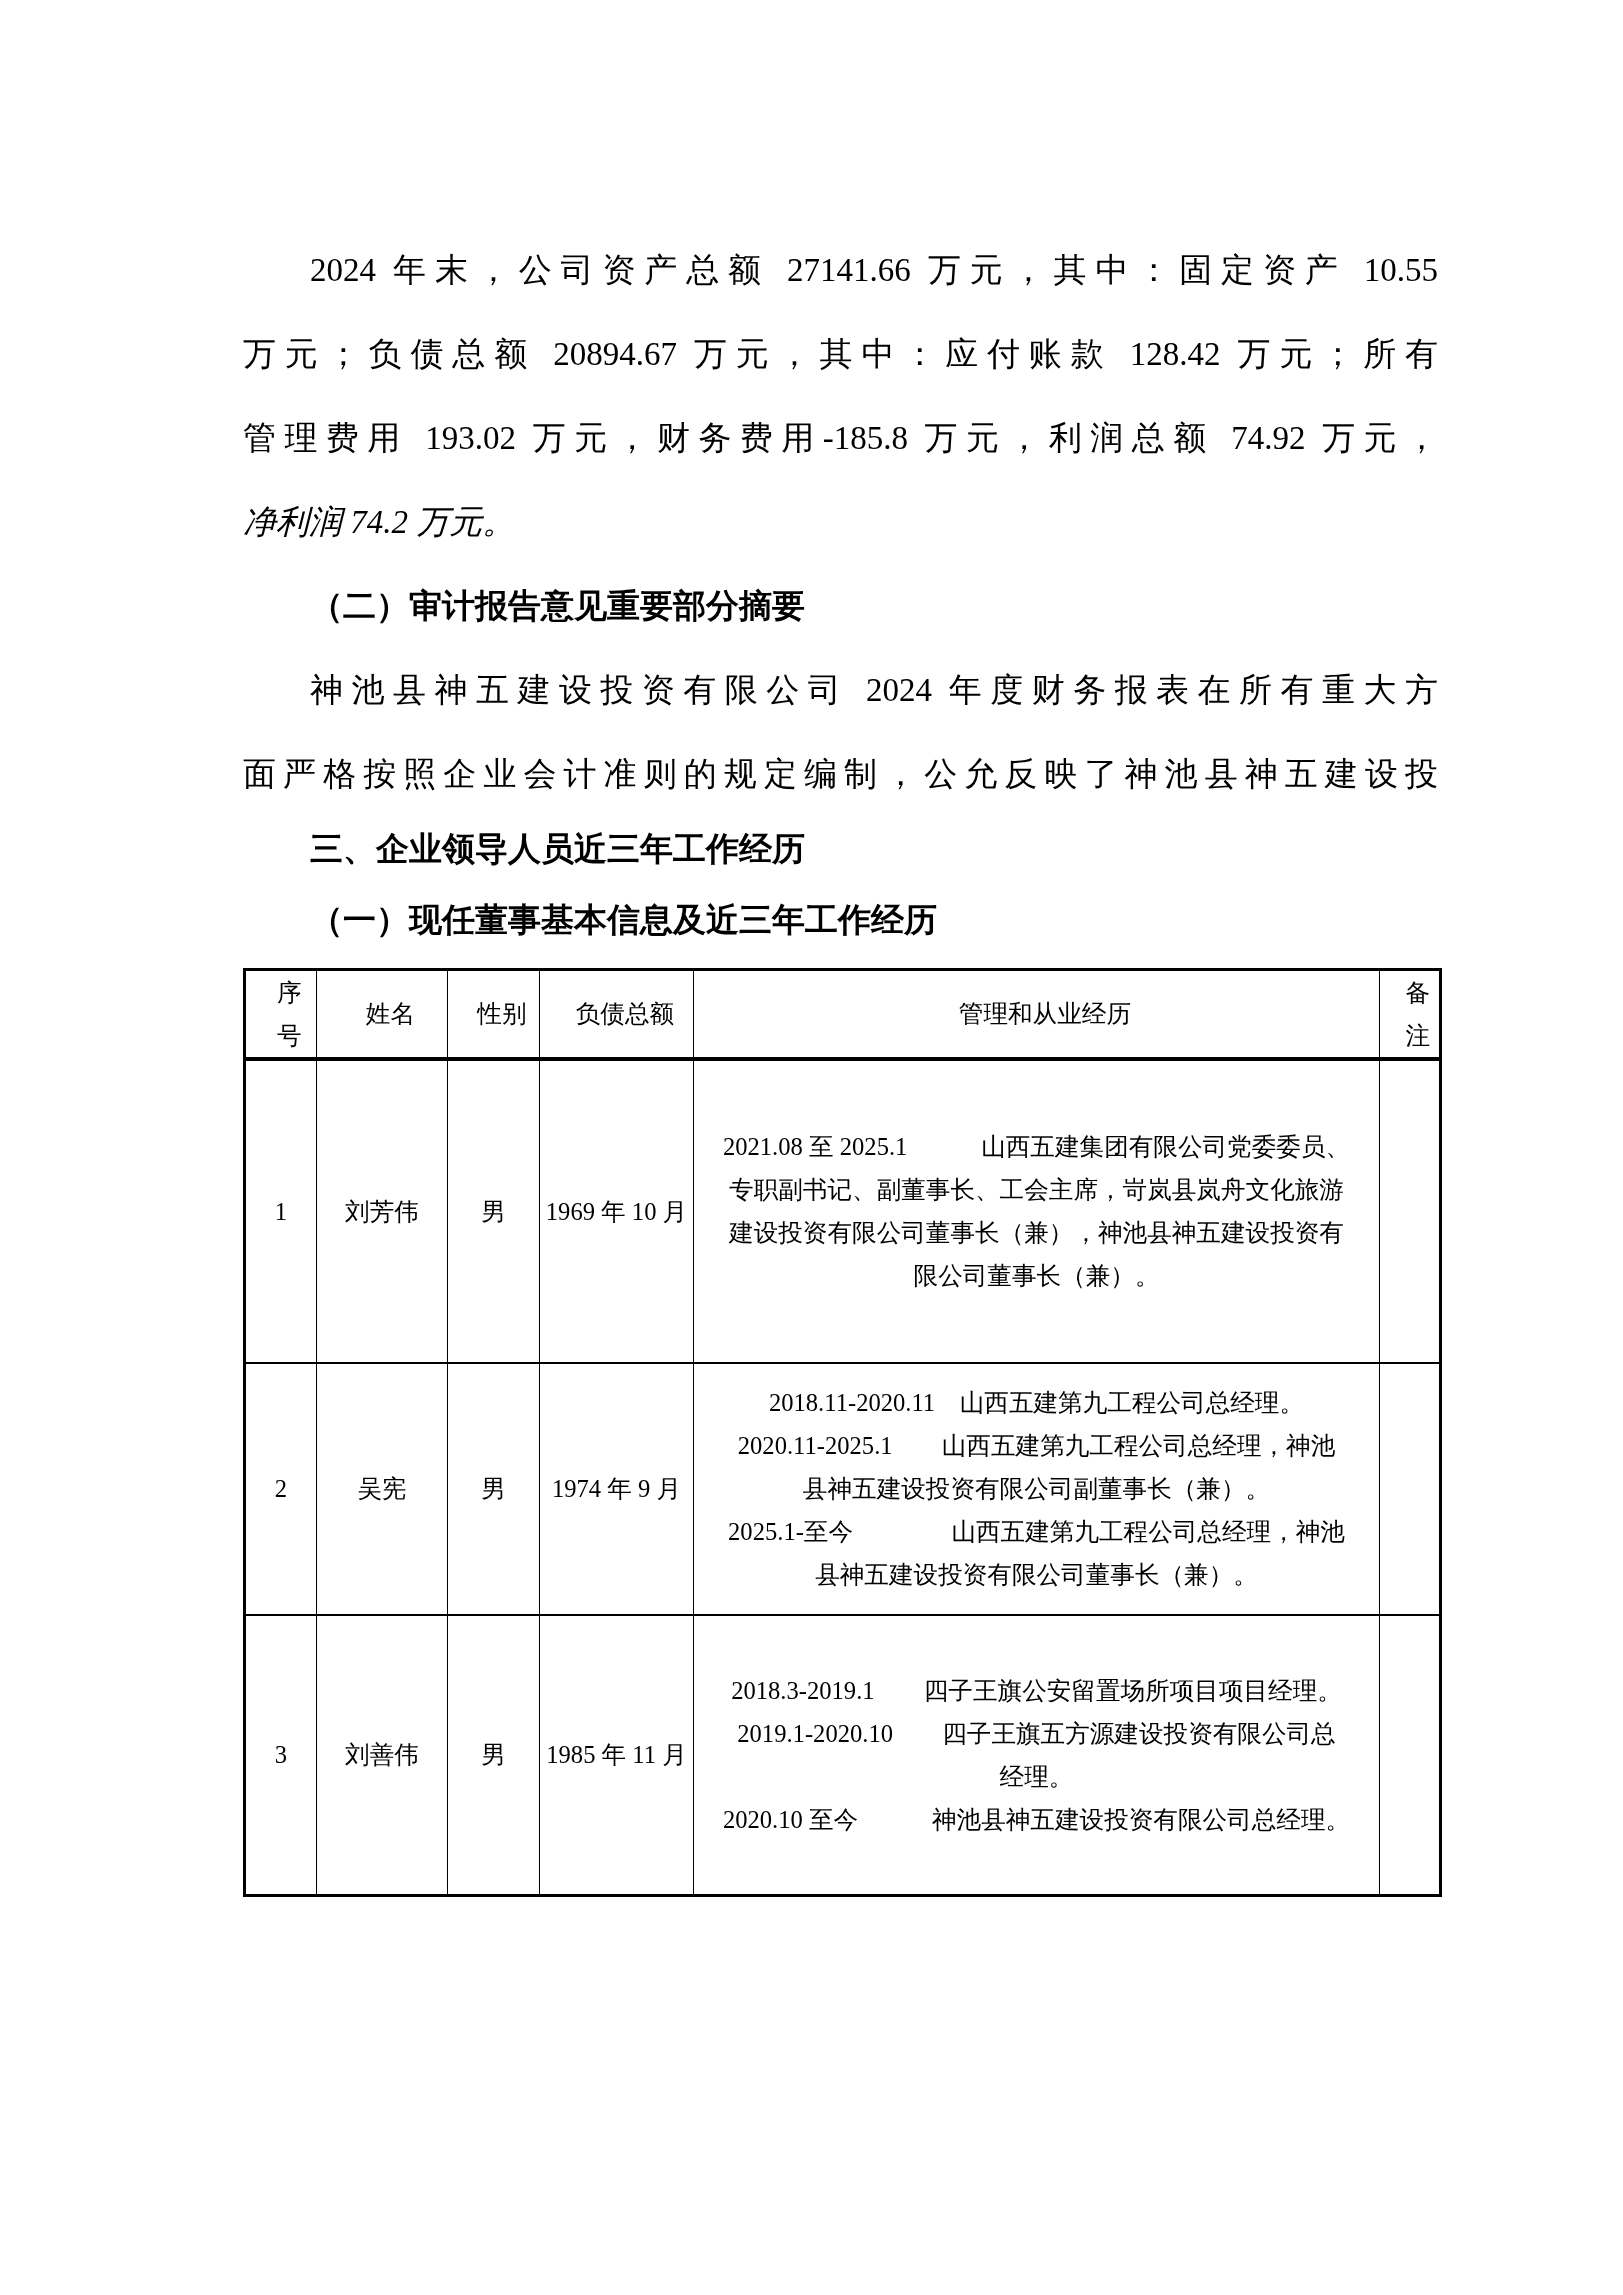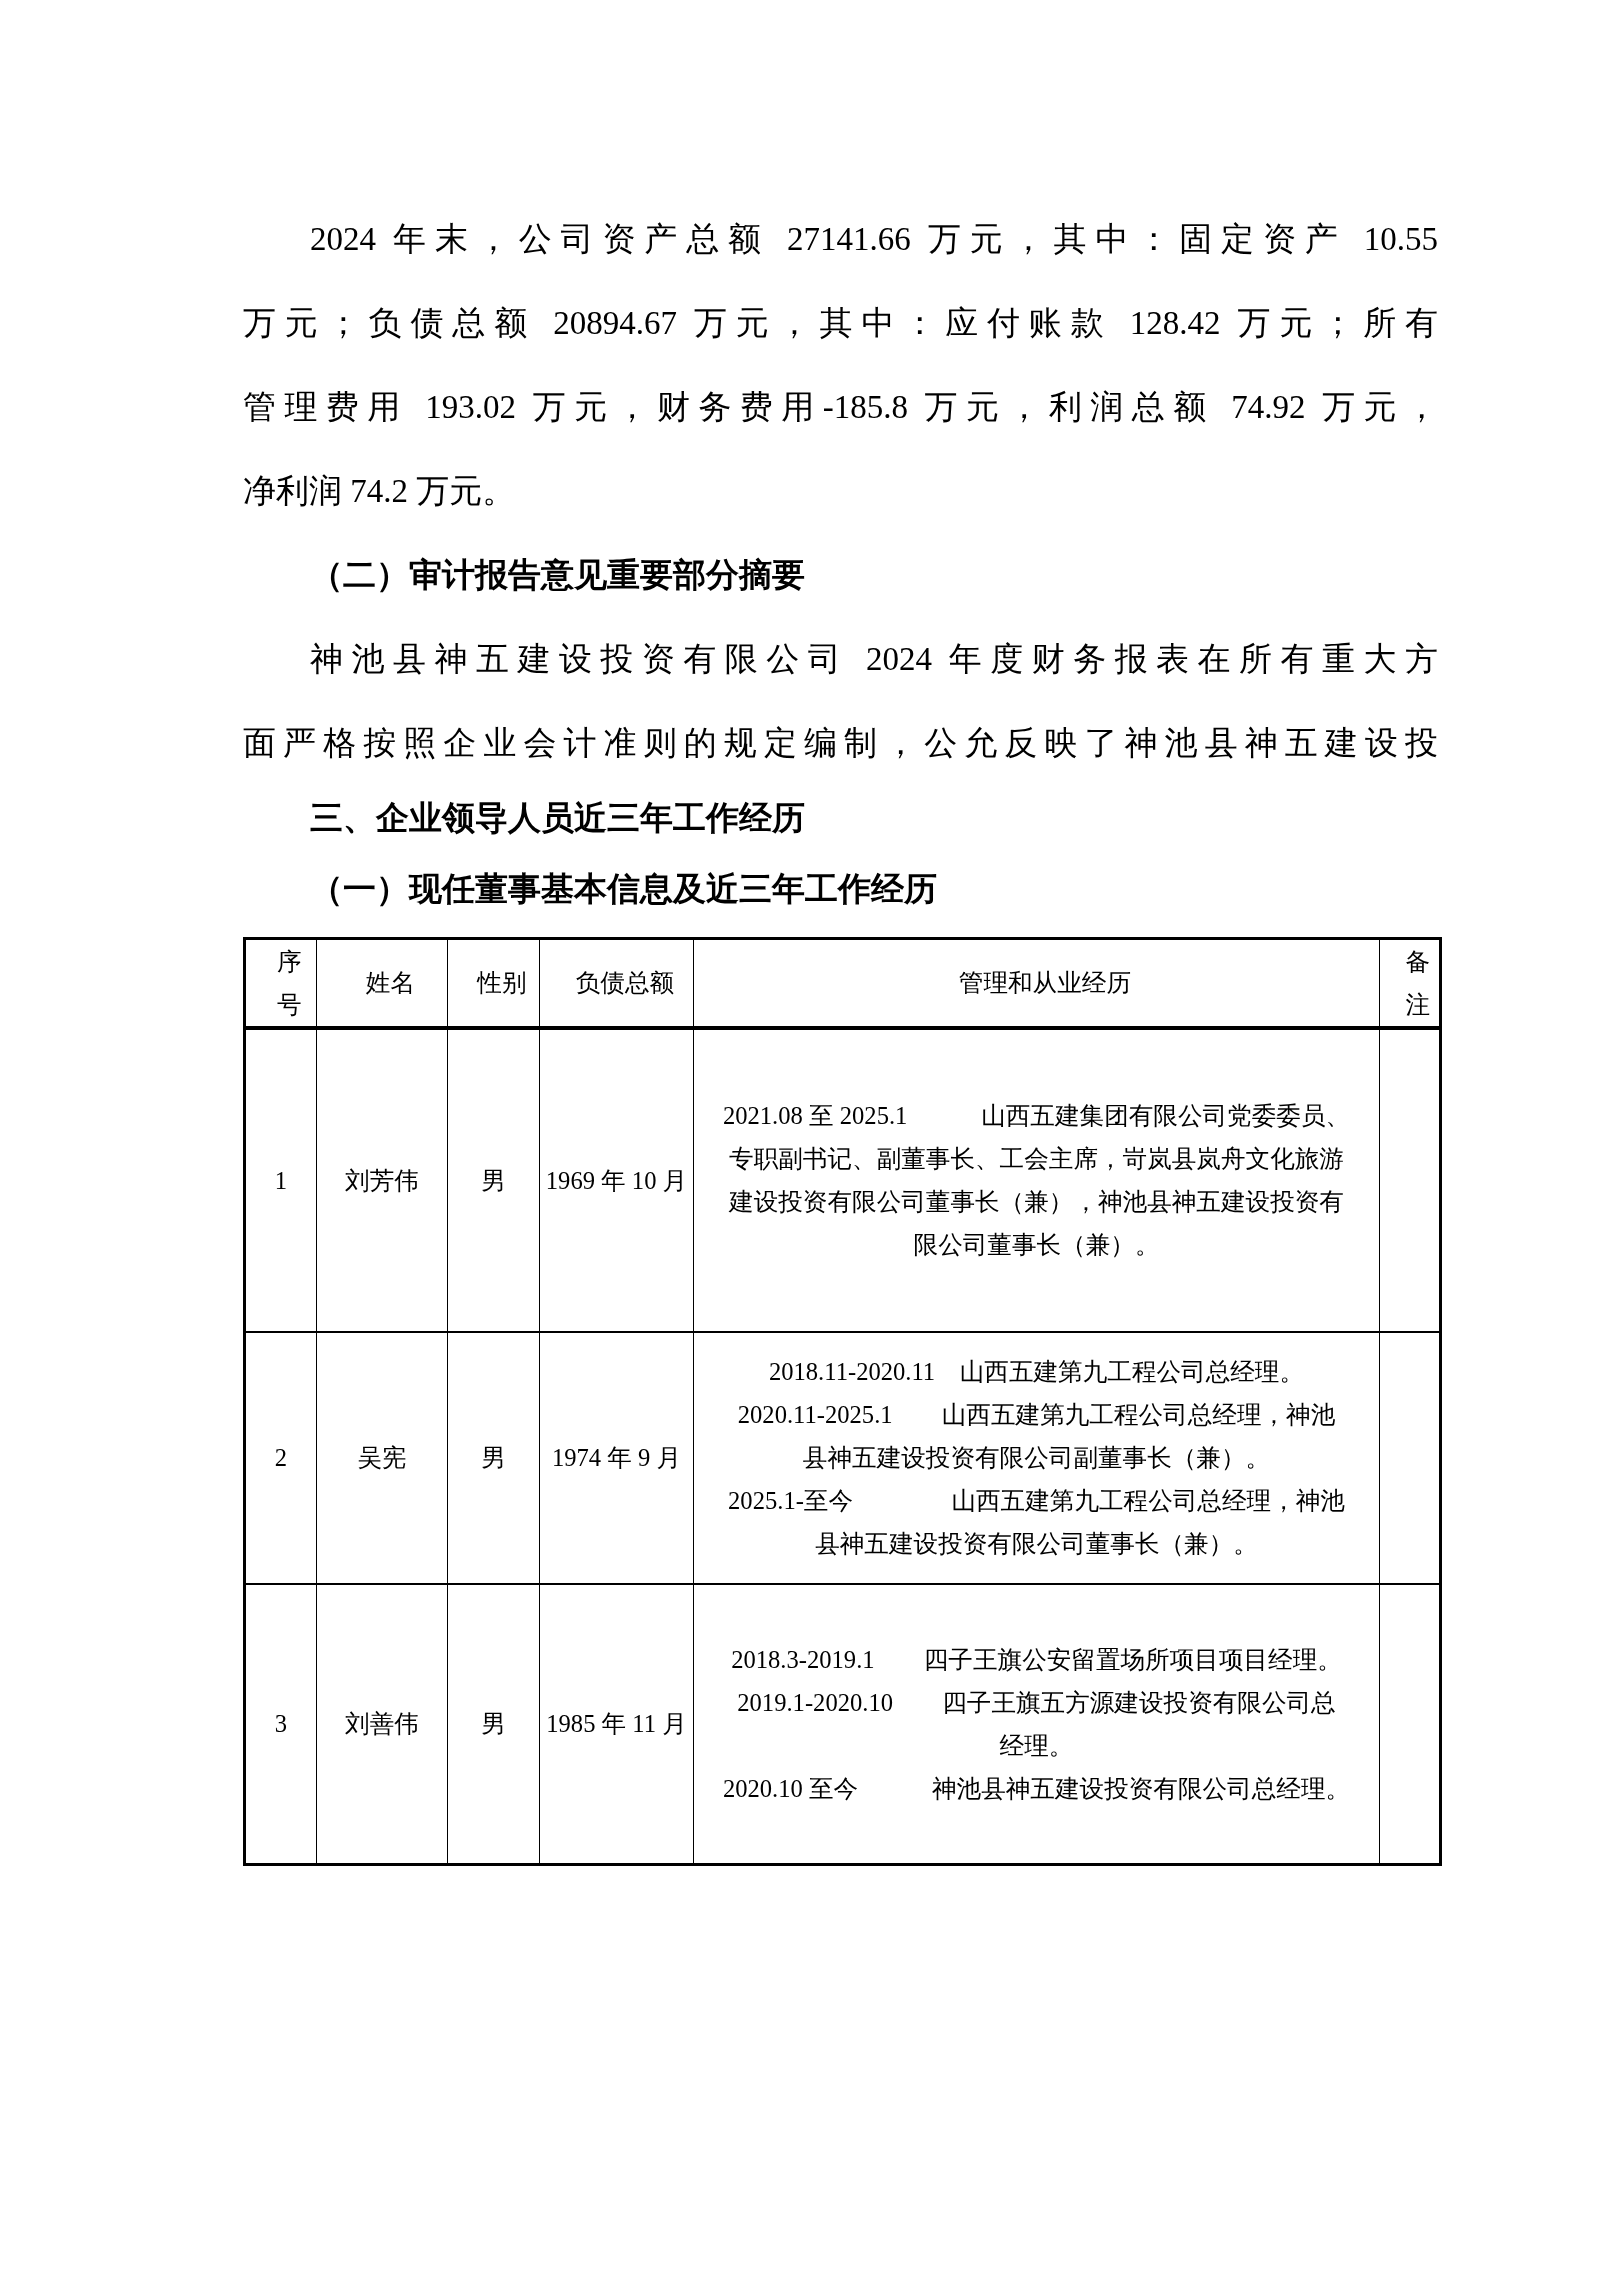--- a/index.html
+++ b/index.html
@@ -8,39 +8,41 @@
     background: #ffffff;
   }
   .page {
     position: relative;
     width: 1623px;
     height: 2123px;
     background: #ffffff;
     color: #000000;
     font-family: "Liberation Serif", "DejaVu Serif", serif;
     overflow: hidden;
+    margin-top: 31px;
   }
   .content {
     position: absolute;
     left: 243px;
     top: 197px;
     width: 1195px;
   }
   .bodyline {
     font-size: 33px;
     line-height: 84px;
     white-space: nowrap;
     text-align: justify;
     text-align-last: justify;
   }
   .bodyline.first {
     text-indent: 67px;
   }
   .bodyline.lastline {
     text-align-last: left;
+    font-style: italic;
   }
   .heading {
     font-weight: bold;
     font-size: 33px;
     line-height: 84px;
     text-indent: 67px;
     text-align: right;
     text-align-last: left;
     white-space: nowrap;
   }

